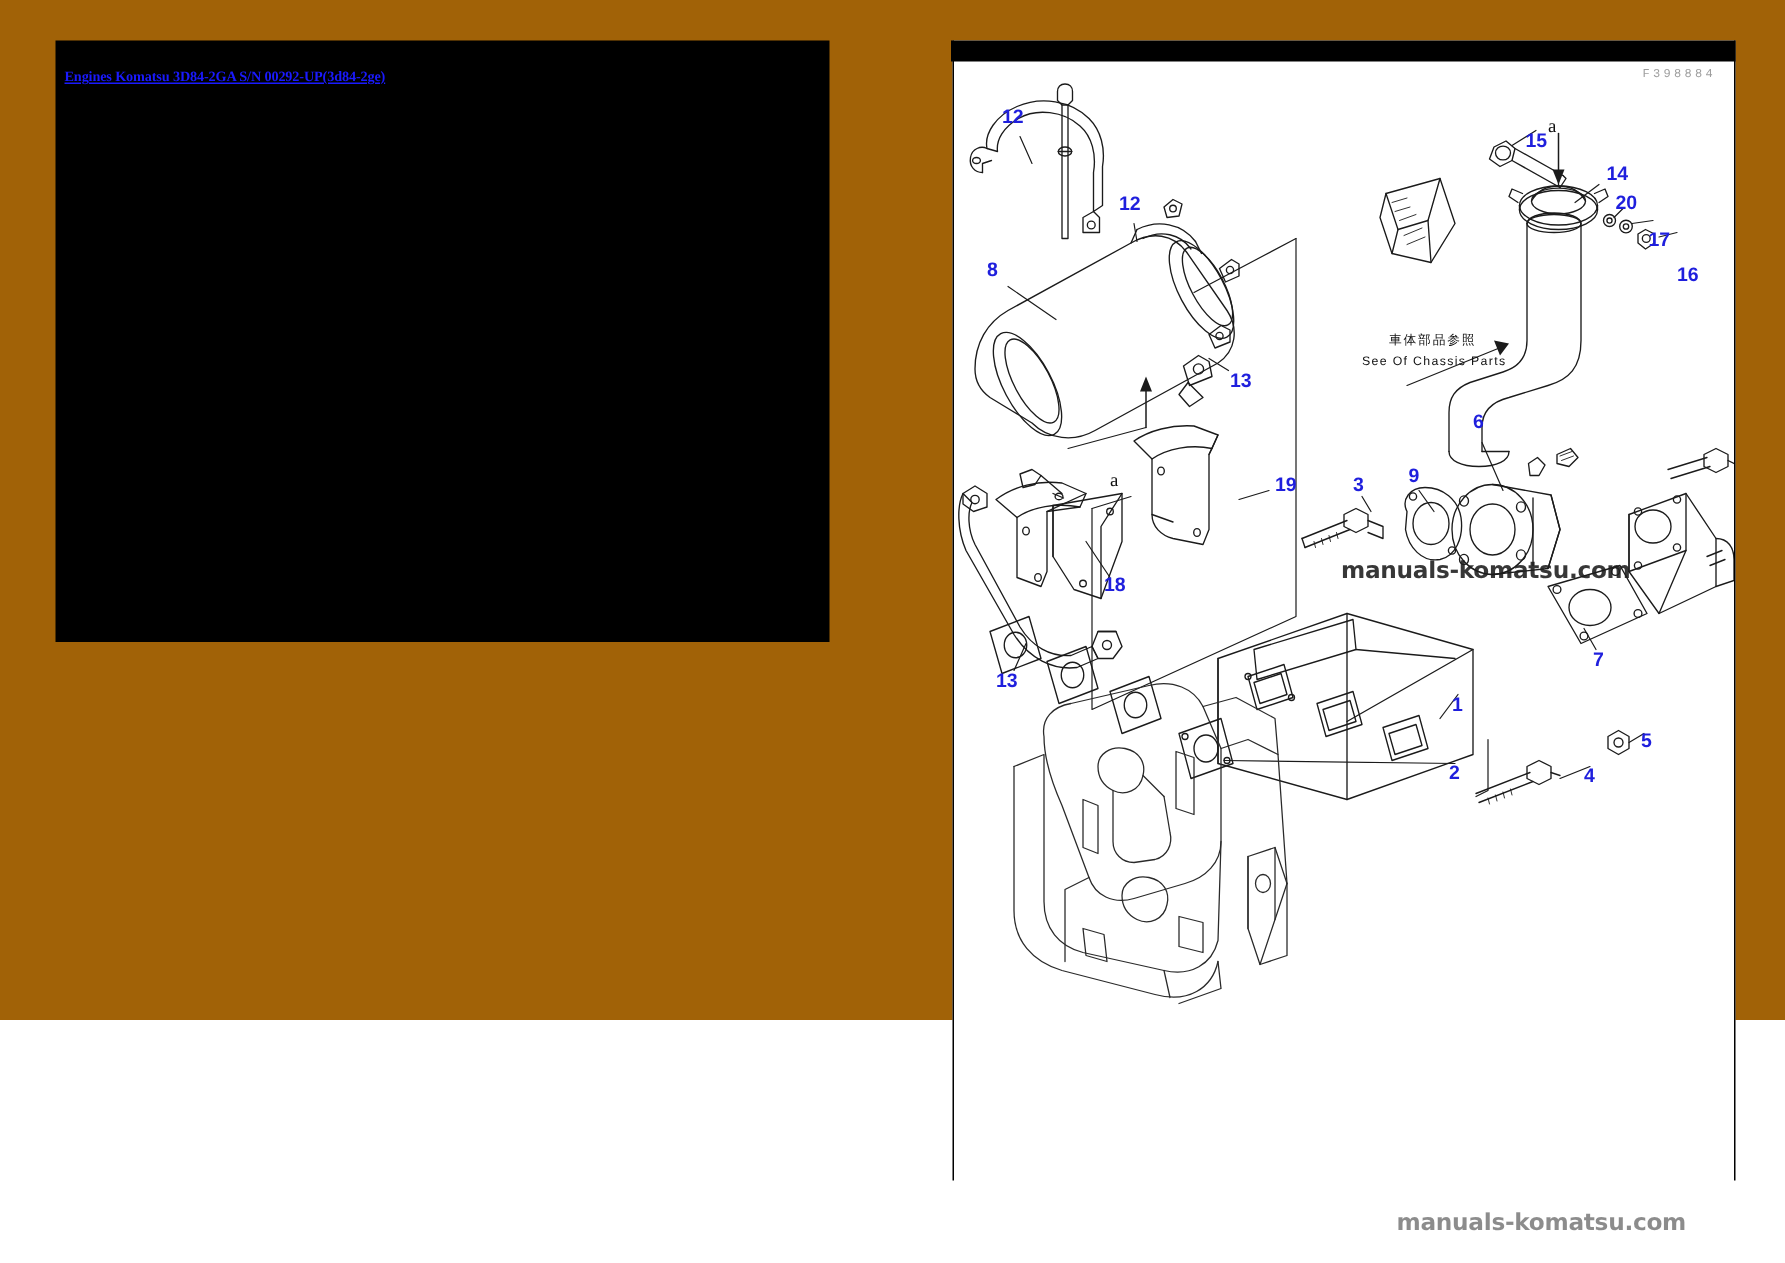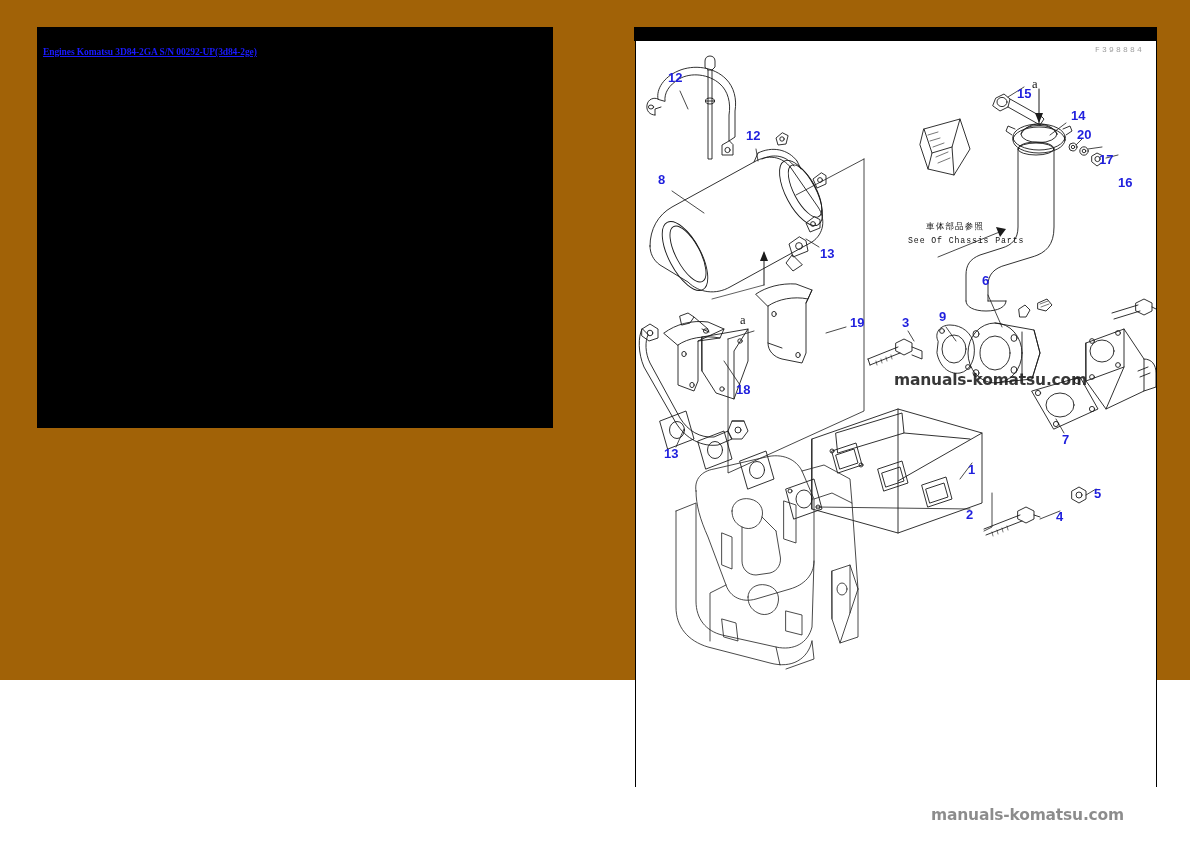--- a/index.html
+++ b/index.html
@@ -84,21 +84,21 @@
     position: absolute;
     color: #111111;
     font-family: Liberation Sans, sans-serif;
     font-size: 8.5px;
     letter-spacing: 1.2px;
     white-space: nowrap;
   }
   .note-en {
     position: absolute;
     color: #111111;
-    font-family: Liberation Mono, monospace;
+    font-family: Liberation Sans, sans-serif;
     font-size: 8.2px;
     letter-spacing: 0.9px;
     white-space: nowrap;
   }
   #catalog-code {
     position: absolute;
     right: 12px;
     top: 4px;
     color: #8d8d8d;
     font-family: Liberation Mono, monospace;

